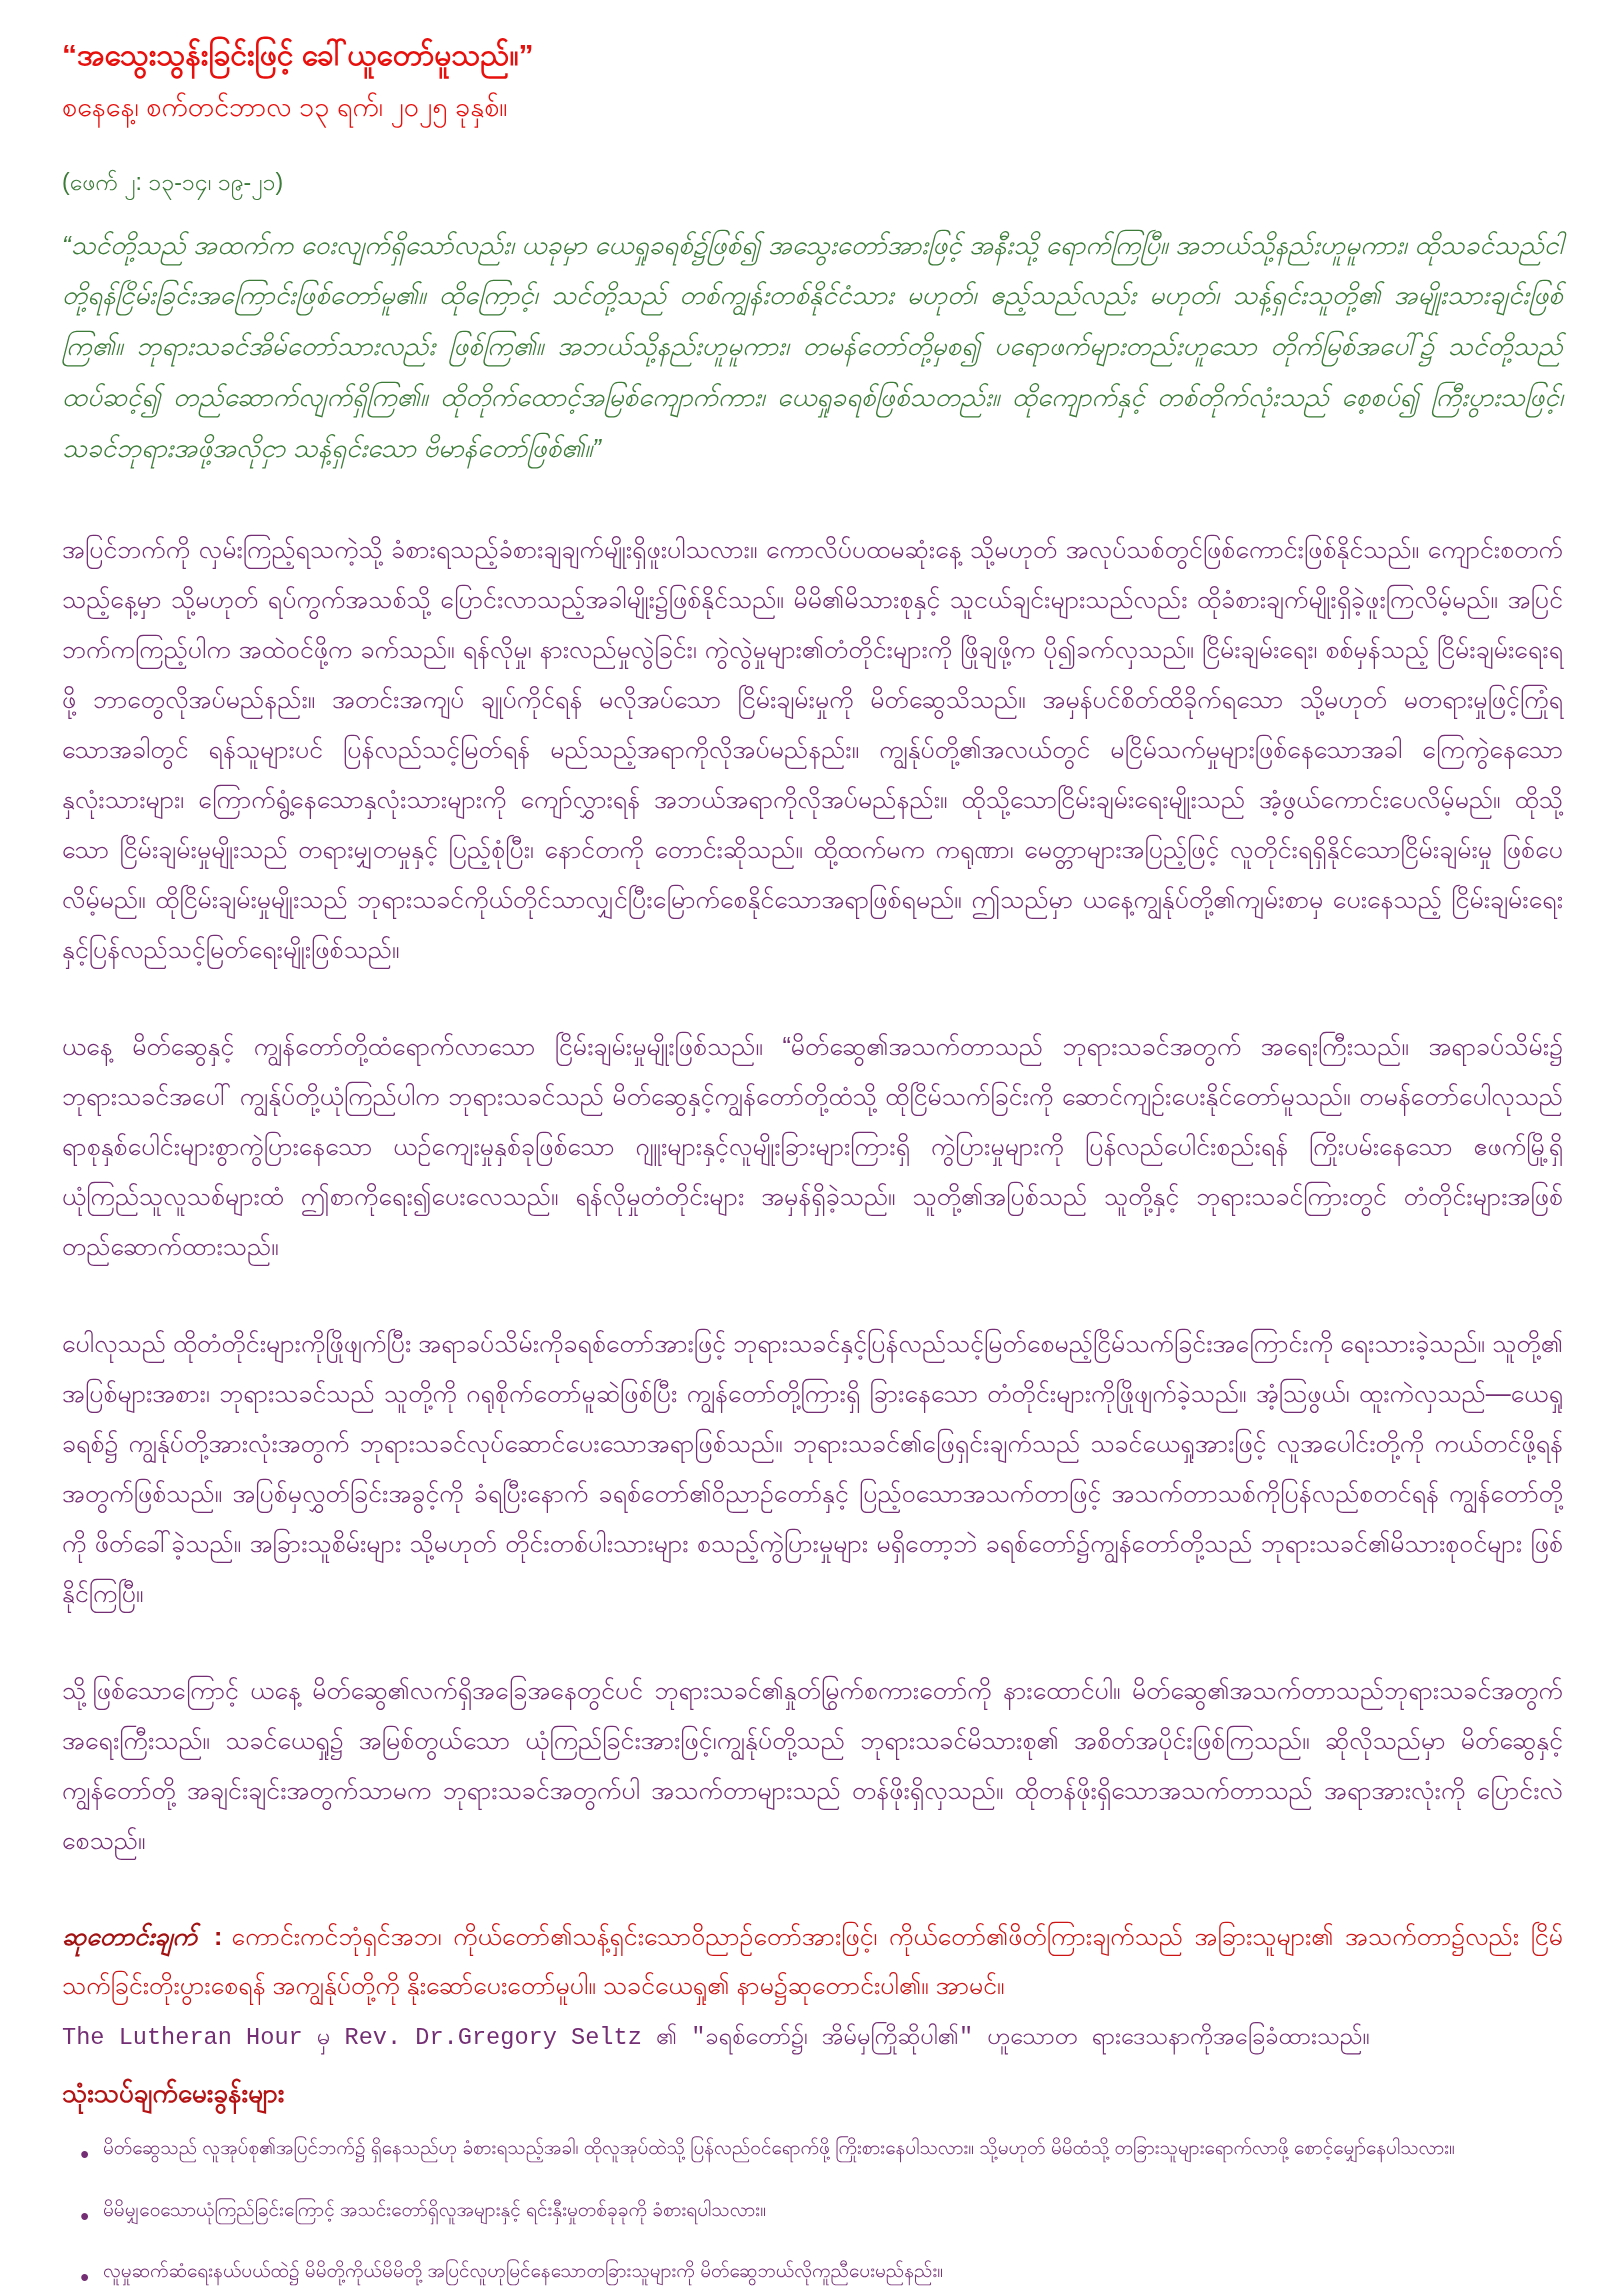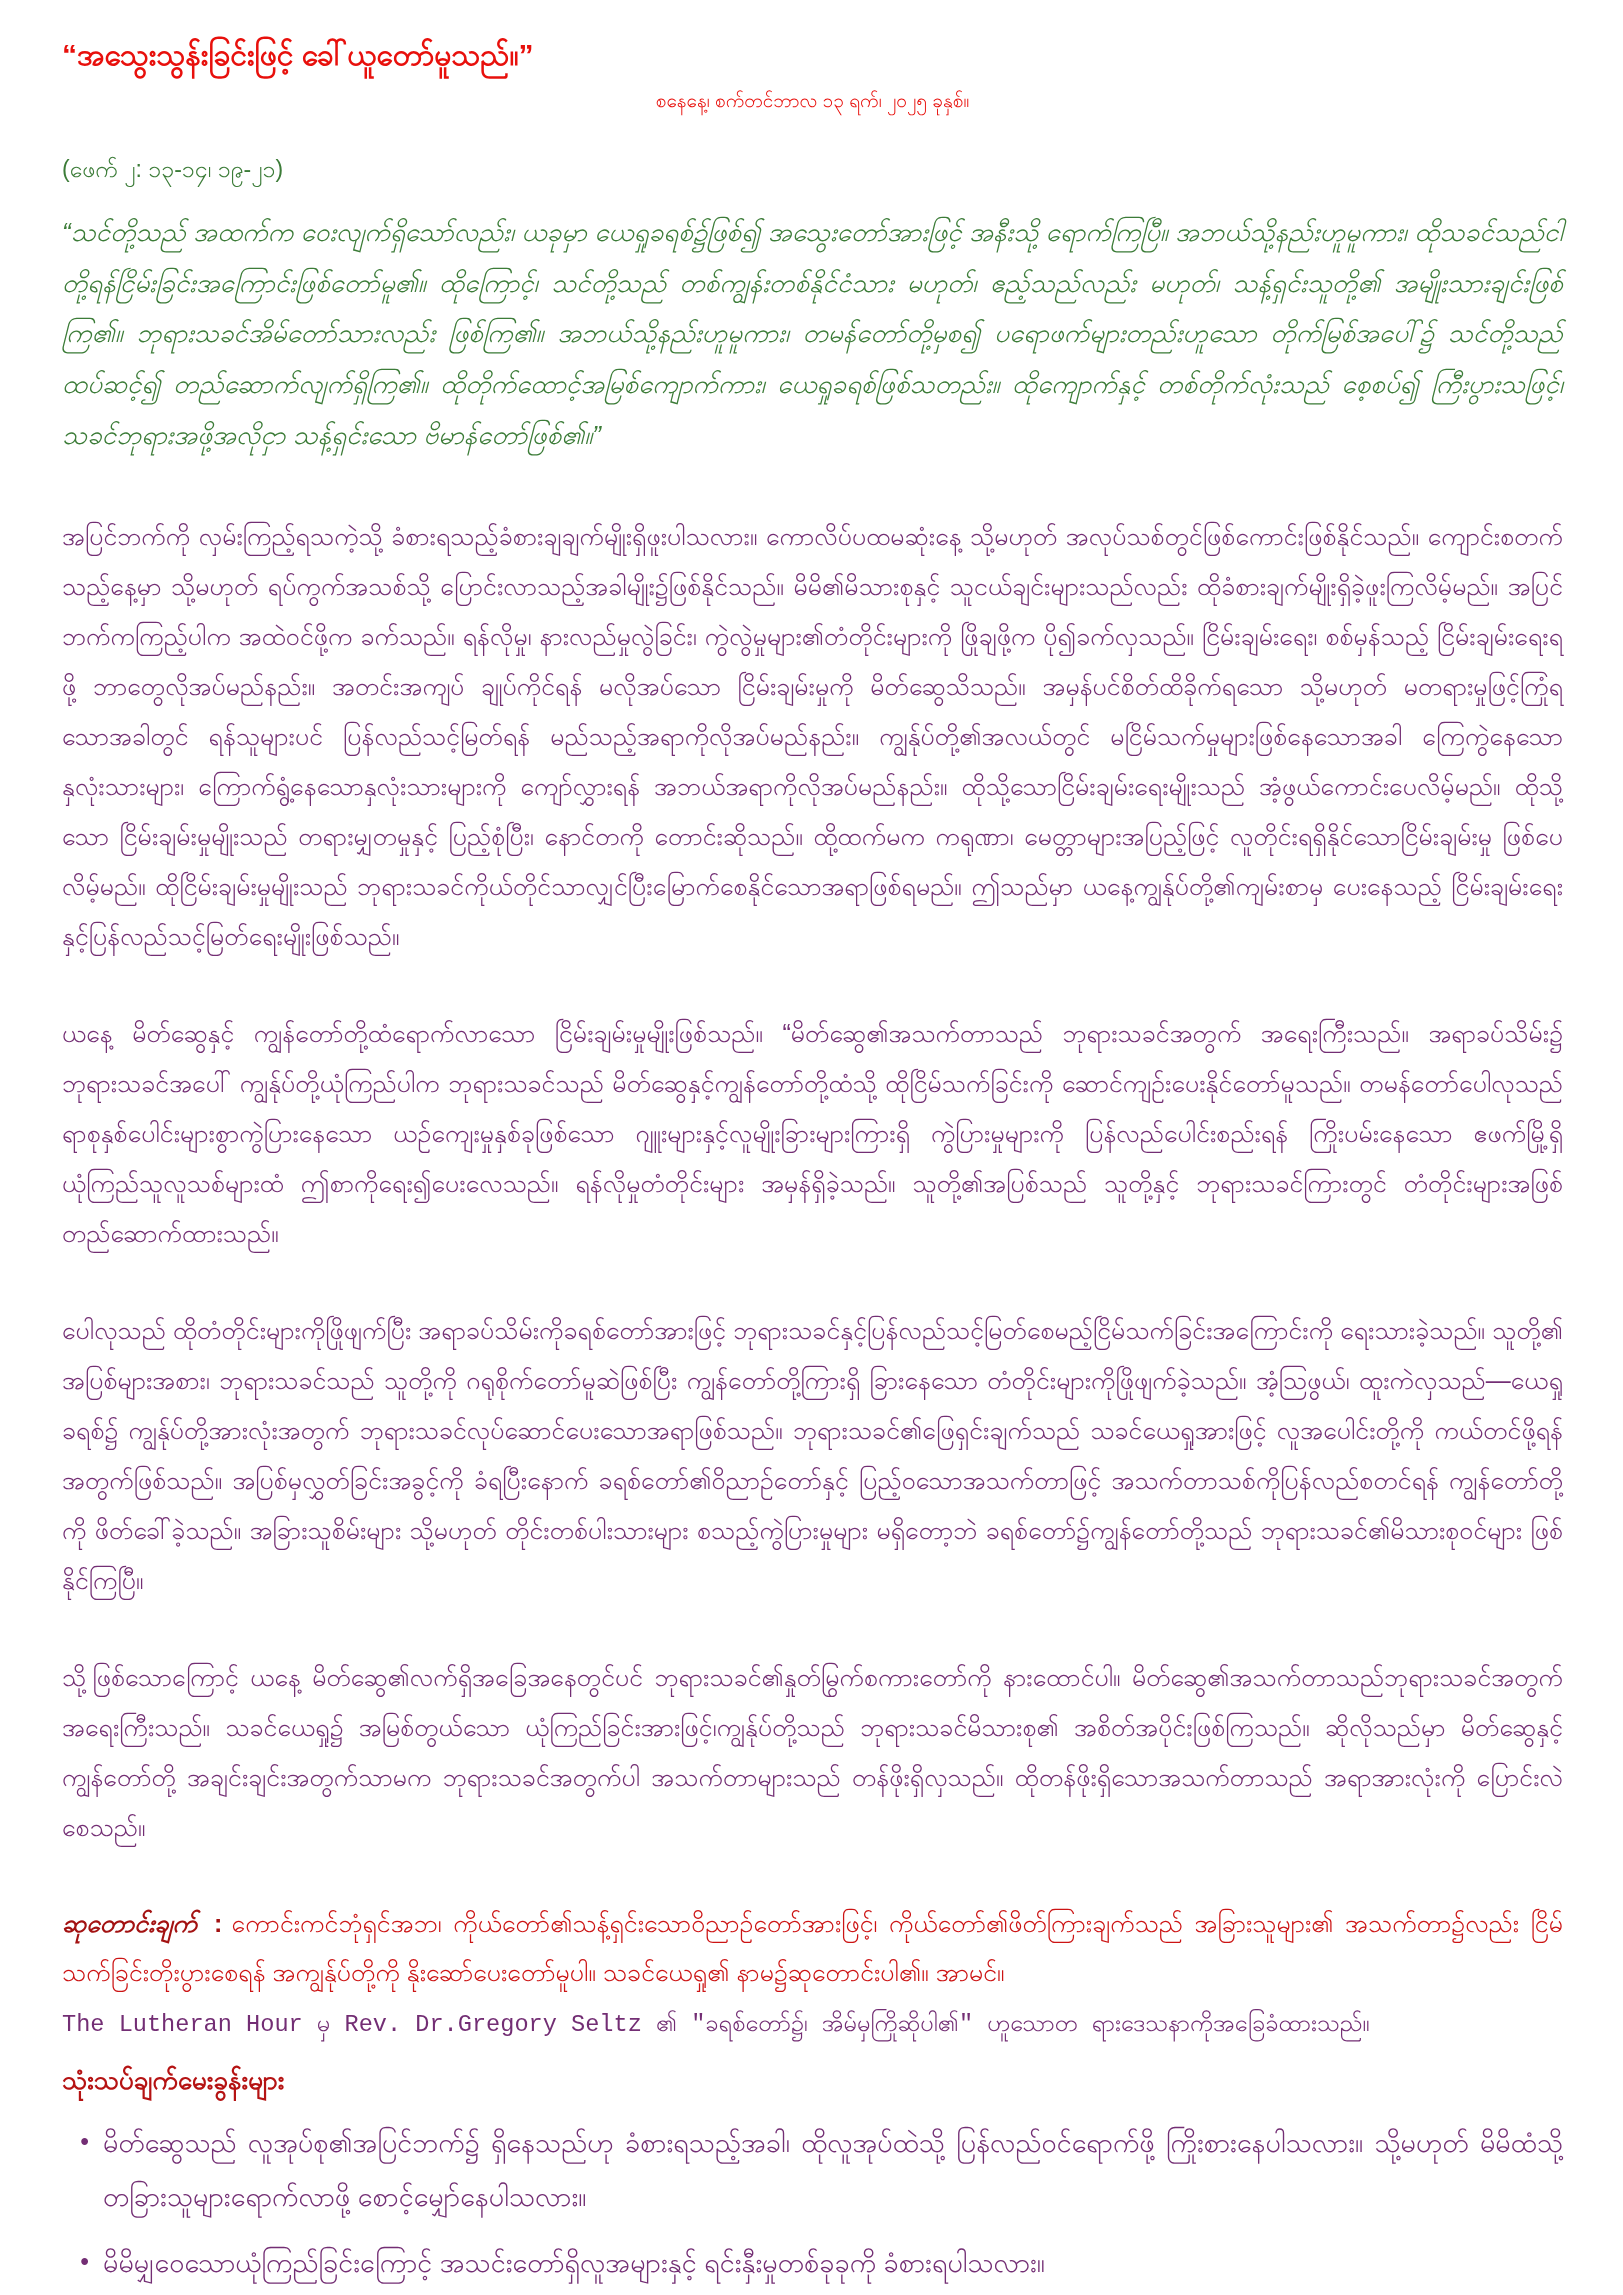--- a/index.html
+++ b/index.html
@@ -18,22 +18,22 @@
   .doc-title {
     text-align: left;
     font-size: 30px;
     font-weight: bold;
     color: var(--title-red, #e8100c);
     line-height: 1.6;
     margin: 0 0 6.5px 0;
   }
 
   .date-line {
-    text-align: center;
-    font-size: 19px;
+    text-align: left;
+    font-size: 27px;
     color: var(--title-red, #e8100c);
     line-height: 1.6;
     margin: 0 0 34px 0;
   }
 
   .scripture-ref {
     font-size: 23px;
     color: var(--scripture-green, #3c7c38);
     line-height: 1.7;
     margin: 0 0 18px 0;
@@ -105,21 +105,21 @@
     flex: 0 0 auto;
     width: 41px;
     padding-left: 18.3px;
     box-sizing: border-box;
     font-size: 25px;
     line-height: 2.0;
     color: var(--body-purple, #732e74);
   }
   .question-text {
     flex: 1 1 auto;
-    font-size: 27px;
+    font-size: 19px;
     color: var(--body-purple, #732e74);
     line-height: 2.0;
     text-align: justify;
   }
 </style>
 </head>
 <body>
 
 <div class="page">
 

